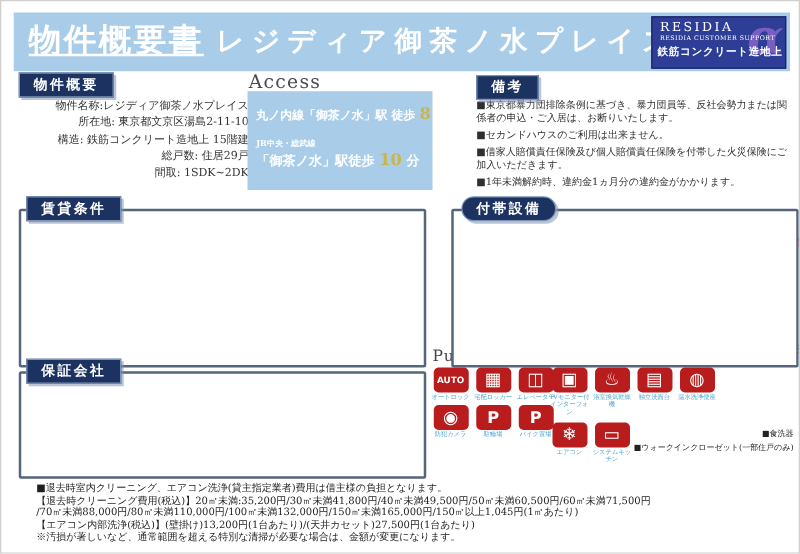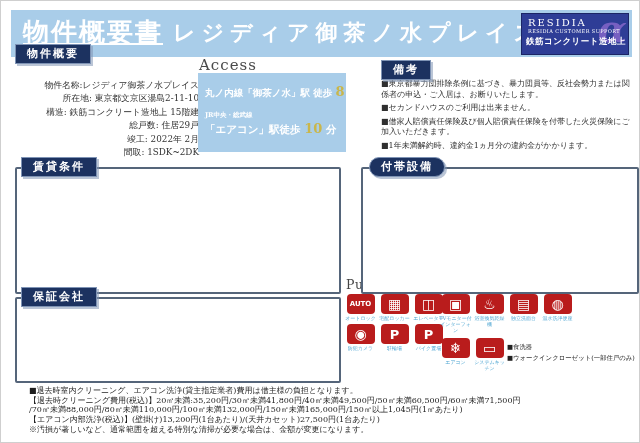--- a/index.html
+++ b/index.html
@@ -65,66 +65,65 @@
   
   .eq-title{position:absolute;font-size:12.5px;color:#444;letter-spacing:.5px;white-space:nowrap;}
   .eq-grid{position:absolute;display:flex;flex-wrap:wrap;z-index:2;}
   .cell{width:33px;margin:0 1px 3px 0;text-align:center;}
   .tile{width:28px;height:20px;margin:0 auto;background:#b91c1c;border-radius:4px;color:#fff;
         display:flex;align-items:center;justify-content:center;font-size:14px;
         font-family:"DejaVu Sans","Liberation Sans",sans-serif;}
   .tile .tt{font-size:7px;font-weight:bold;}
   .tile .tp{font-size:13px;font-weight:bold;}
   .tlabel{font-size:5px;line-height:6px;color:#4fa6d2;margin-top:1px;}
-  .eq-notes{position:absolute;left:506px;top:341px;font-size:6.4px;line-height:11px;color:#222;white-space:nowrap;z-index:2;}
+  .eq-notes{position:absolute;left:506px;top:341px;font-size:6.4px;line-height:11px;color:#222;white-space:nowrap;z-index:2;text-align:right;}
   
   .footer{position:absolute;left:8px;top:385px;width:628px;font-size:8px;line-height:9.7px;color:#1e1e1e;}
   .footer div{white-space:nowrap;padding-left:20px;}
 </style>
 </head>
 <body>
 
 <div class="page">
 
   <div class="banner">
     <span class="doc-title">物件概要書</span>
     <span class="prop-name">レジディア御茶ノ水プレイス</span>
     <div class="logo">
       <div class="alpha">α</div>
       <div class="logo-l1">RESIDIA</div>
       <div class="logo-l2">RESIDIA CUSTOMER SUPPORT</div>
       <div class="logo-l3">鉄筋コンクリート造地上</div>
     </div>
   </div>
 
-  <div class="badge" style="left:14px;top:43px;">物件概要</div>
+  <div class="badge" style="left:14px;top:57px;">物件概要</div>
   <div class="badge" style="left:380px;top:59px;">備考</div>
   <div class="badge" style="left:20px;top:156px;">賃貸条件</div>
   <div class="badge" style="left:368px;top:156px;border-radius:10px;">付帯設備</div>
   <div class="badge" style="left:20px;top:286px;">保証会社</div>
 
   <div class="ovblock">
     <div>物件名称:レジディア御茶ノ水プレイス</div>
     <div>所在地: 東京都文京区湯島2-11-10</div>
     <div>構造: 鉄筋コンクリート造地上 15階建</div>
     <div>総戸数: 住居29戸</div>
-    <div>竣工: 2022年 2月</div>
     <div>間取: 1SDK~2DK</div>
   </div>
 
   <div class="access-title">Access</div>
   <div class="access-box">
     <div class="acc1">
       <span>丸ノ内線「御茶ノ水」駅 徒歩</span>
       <span class="gold">8</span>
       <span>分</span>
     </div>
     <div class="acc2">JR中央・総武線</div>
     <div class="acc3">
-      <span>「エアコン」駅徒歩</span>
+      <span>「御茶ノ水」駅徒歩</span>
       <span class="gold">10</span>
       <span>分</span>
     </div>
   </div>
 
   <div class="remarks">
     <div>■東京都暴力団排除条例に基づき、暴力団員等、反社会勢力または関係者の申込・ご入居は、お断りいたします。</div>
     <div>■セカンドハウスのご利用は出来ません。</div>
     <div>■借家人賠償責任保険及び個人賠償責任保険を付帯した火災保険にご加入いただきます。</div>
     <div>■1年未満解約時、違約金1ヵ月分の違約金がかかります。</div>

